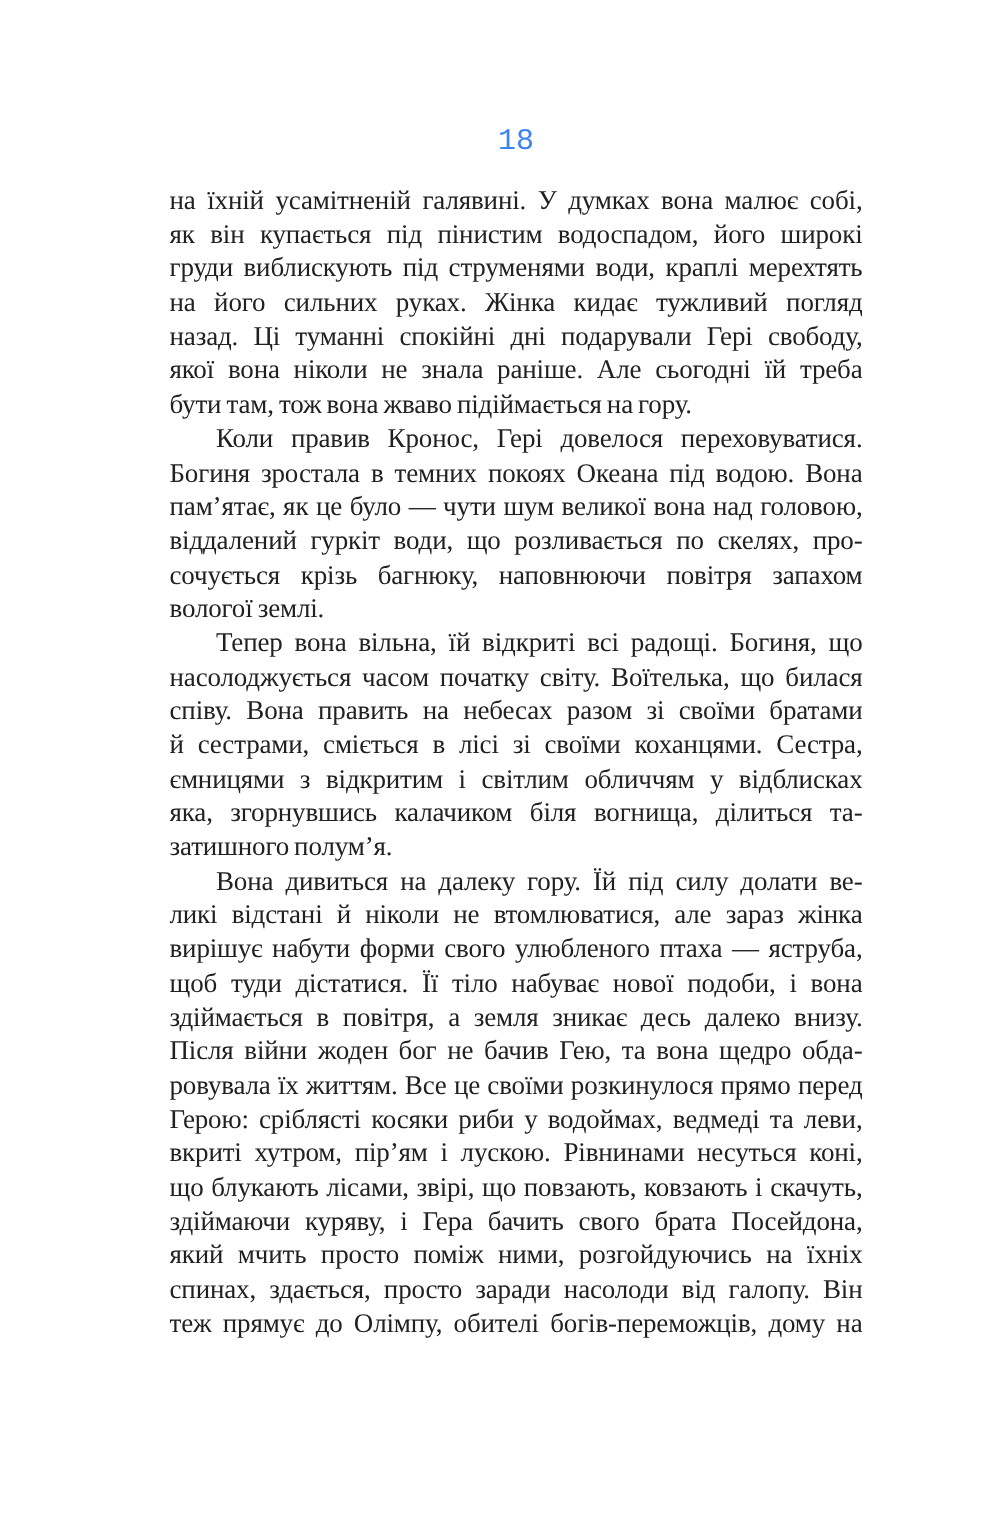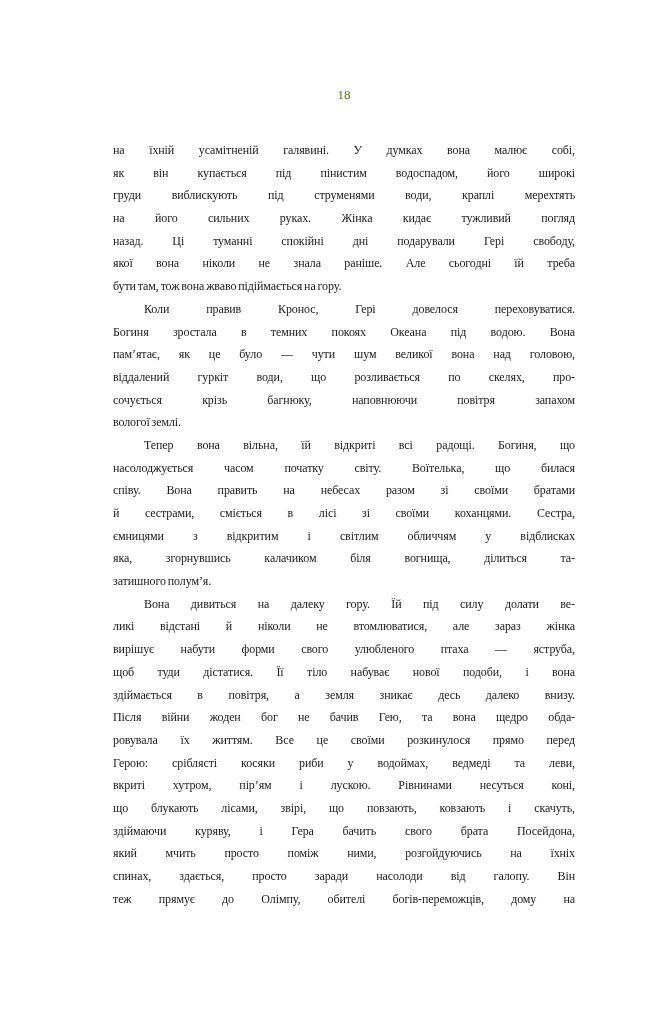--- a/index.html
+++ b/index.html
@@ -18,31 +18,32 @@
     position: absolute;
     inset: 0;
     background: #ffffff;
   }
   .page-number {
     position: absolute;
     left: 113px;
     top: 85px;
     width: 462px;
     text-align: center;
-    font-size: 13px;
+    font-size: 20px;
     line-height: 20px;
-    color: #4d7c0f;
+    color: #3b82f6;
     font-variant-numeric: oldstyle-nums;
+    font-family: Liberation Mono, monospace;
   }
   .body-text {
     position: absolute;
     left: 113px;
-    top: 139px;
+    top: 122px;
     width: 462px;
-    font-size: 12px;
+    font-size: 18px;
     line-height: 22.7px;
     color: #212121;
     letter-spacing: -0.1px;
     word-spacing: -1px;
   }
   .paragraph {
     margin: 0;
     padding: 0;
   }
   .line {

